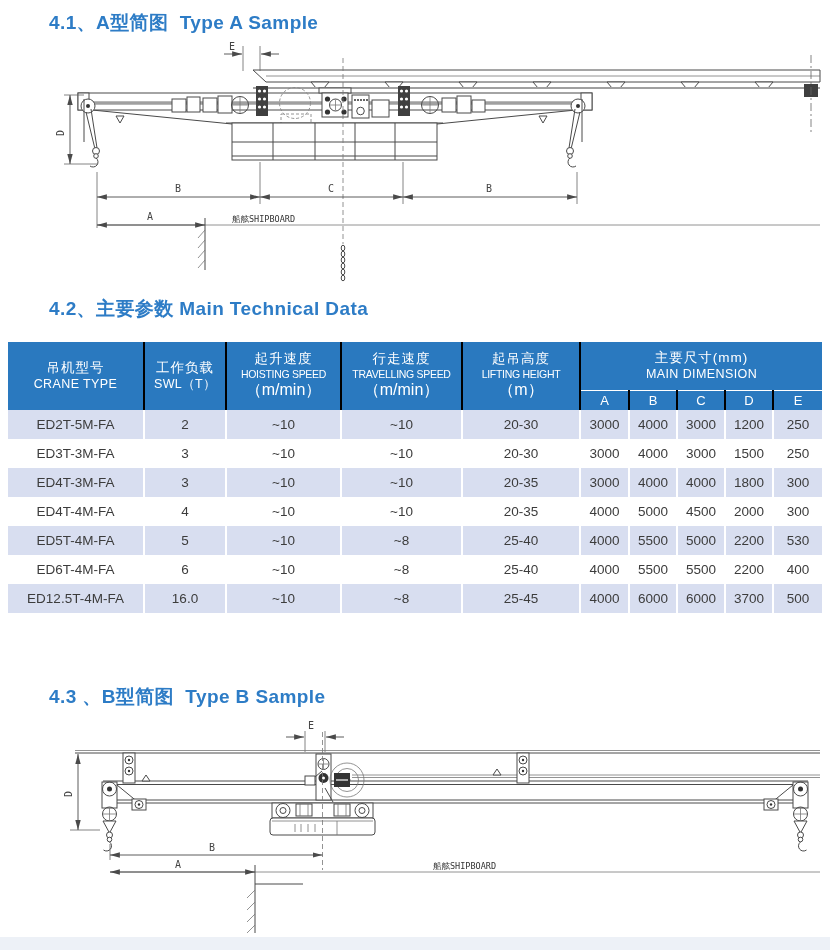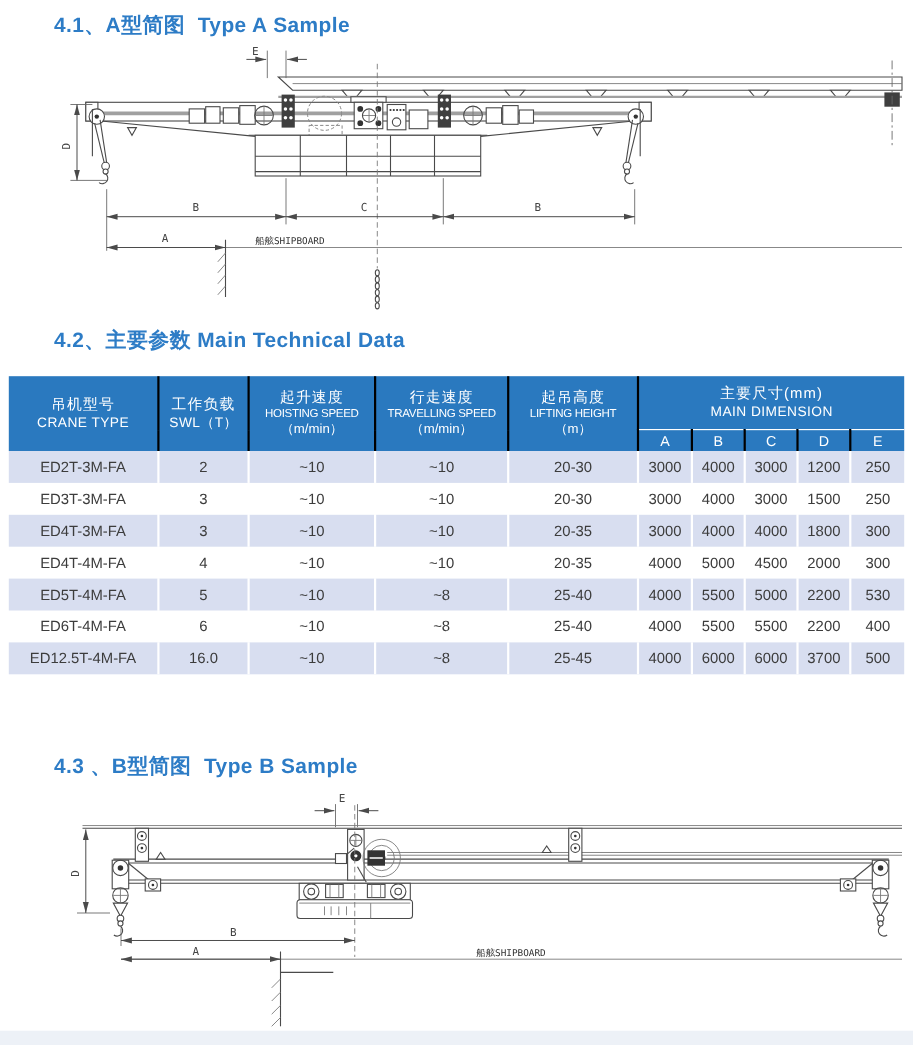--- a/index.html
+++ b/index.html
@@ -21,21 +21,21 @@
     table-layout:fixed;font-family:"Liberation Sans","DejaVu Sans",sans-serif;
   }
   #specTable th{
     background:#2a79bf;color:#fff;font-weight:normal;text-align:center;
     vertical-align:middle;padding:0;border-right:2px solid #000000;
   }
   #specTable th:last-child{border-right:none;}
   #specTable .zh{display:block;font-size:13.5px;letter-spacing:1px;line-height:1.25;}
   #specTable .en{display:block;font-size:12.5px;letter-spacing:.4px;line-height:1.2;}
   #specTable .en.cond{font-size:10.5px;letter-spacing:-.3px;}
-  #specTable .unit{display:block;font-size:12px;line-height:1.3;}
+  #specTable .unit{display:block;font-size:16px;line-height:1.3;}
   #specTable tr.hrow1 th{height:48px;}
   #specTable tr.hrow2 th{height:19px;font-size:13px;border-top:1.5px solid #fff;}
   #specTable td{
     height:29px;text-align:center;font-size:13.5px;color:#3c3c3c;
     border-right:2px solid #fff;padding:0;
   }
   #specTable td:last-child{border-right:none;text-align:center;}
   #specTable tr.shade td{background:#d8def0;}
   .notes{position:absolute;left:10px;top:620px;font-size:13px;color:#262626;line-height:1.45;}
   .notes .nzh{letter-spacing:.5px;}
@@ -290,21 +290,21 @@
     <tr class="hrow2">
         <th>A</th>
         <th>B</th>
         <th>C</th>
         <th>D</th>
         <th>E</th>
       </tr>
   </thead>
   <tbody>
       <tr class="shade">
-        <td>ED2T-3M-FA</td>
+        <td>ED2T-5M-FA</td>
         <td>2</td>
         <td>~10</td>
         <td>~10</td>
         <td>20-30</td>
         <td>3000</td>
         <td>4000</td>
         <td>3000</td>
         <td>1200</td>
         <td>250</td>
       </tr>

